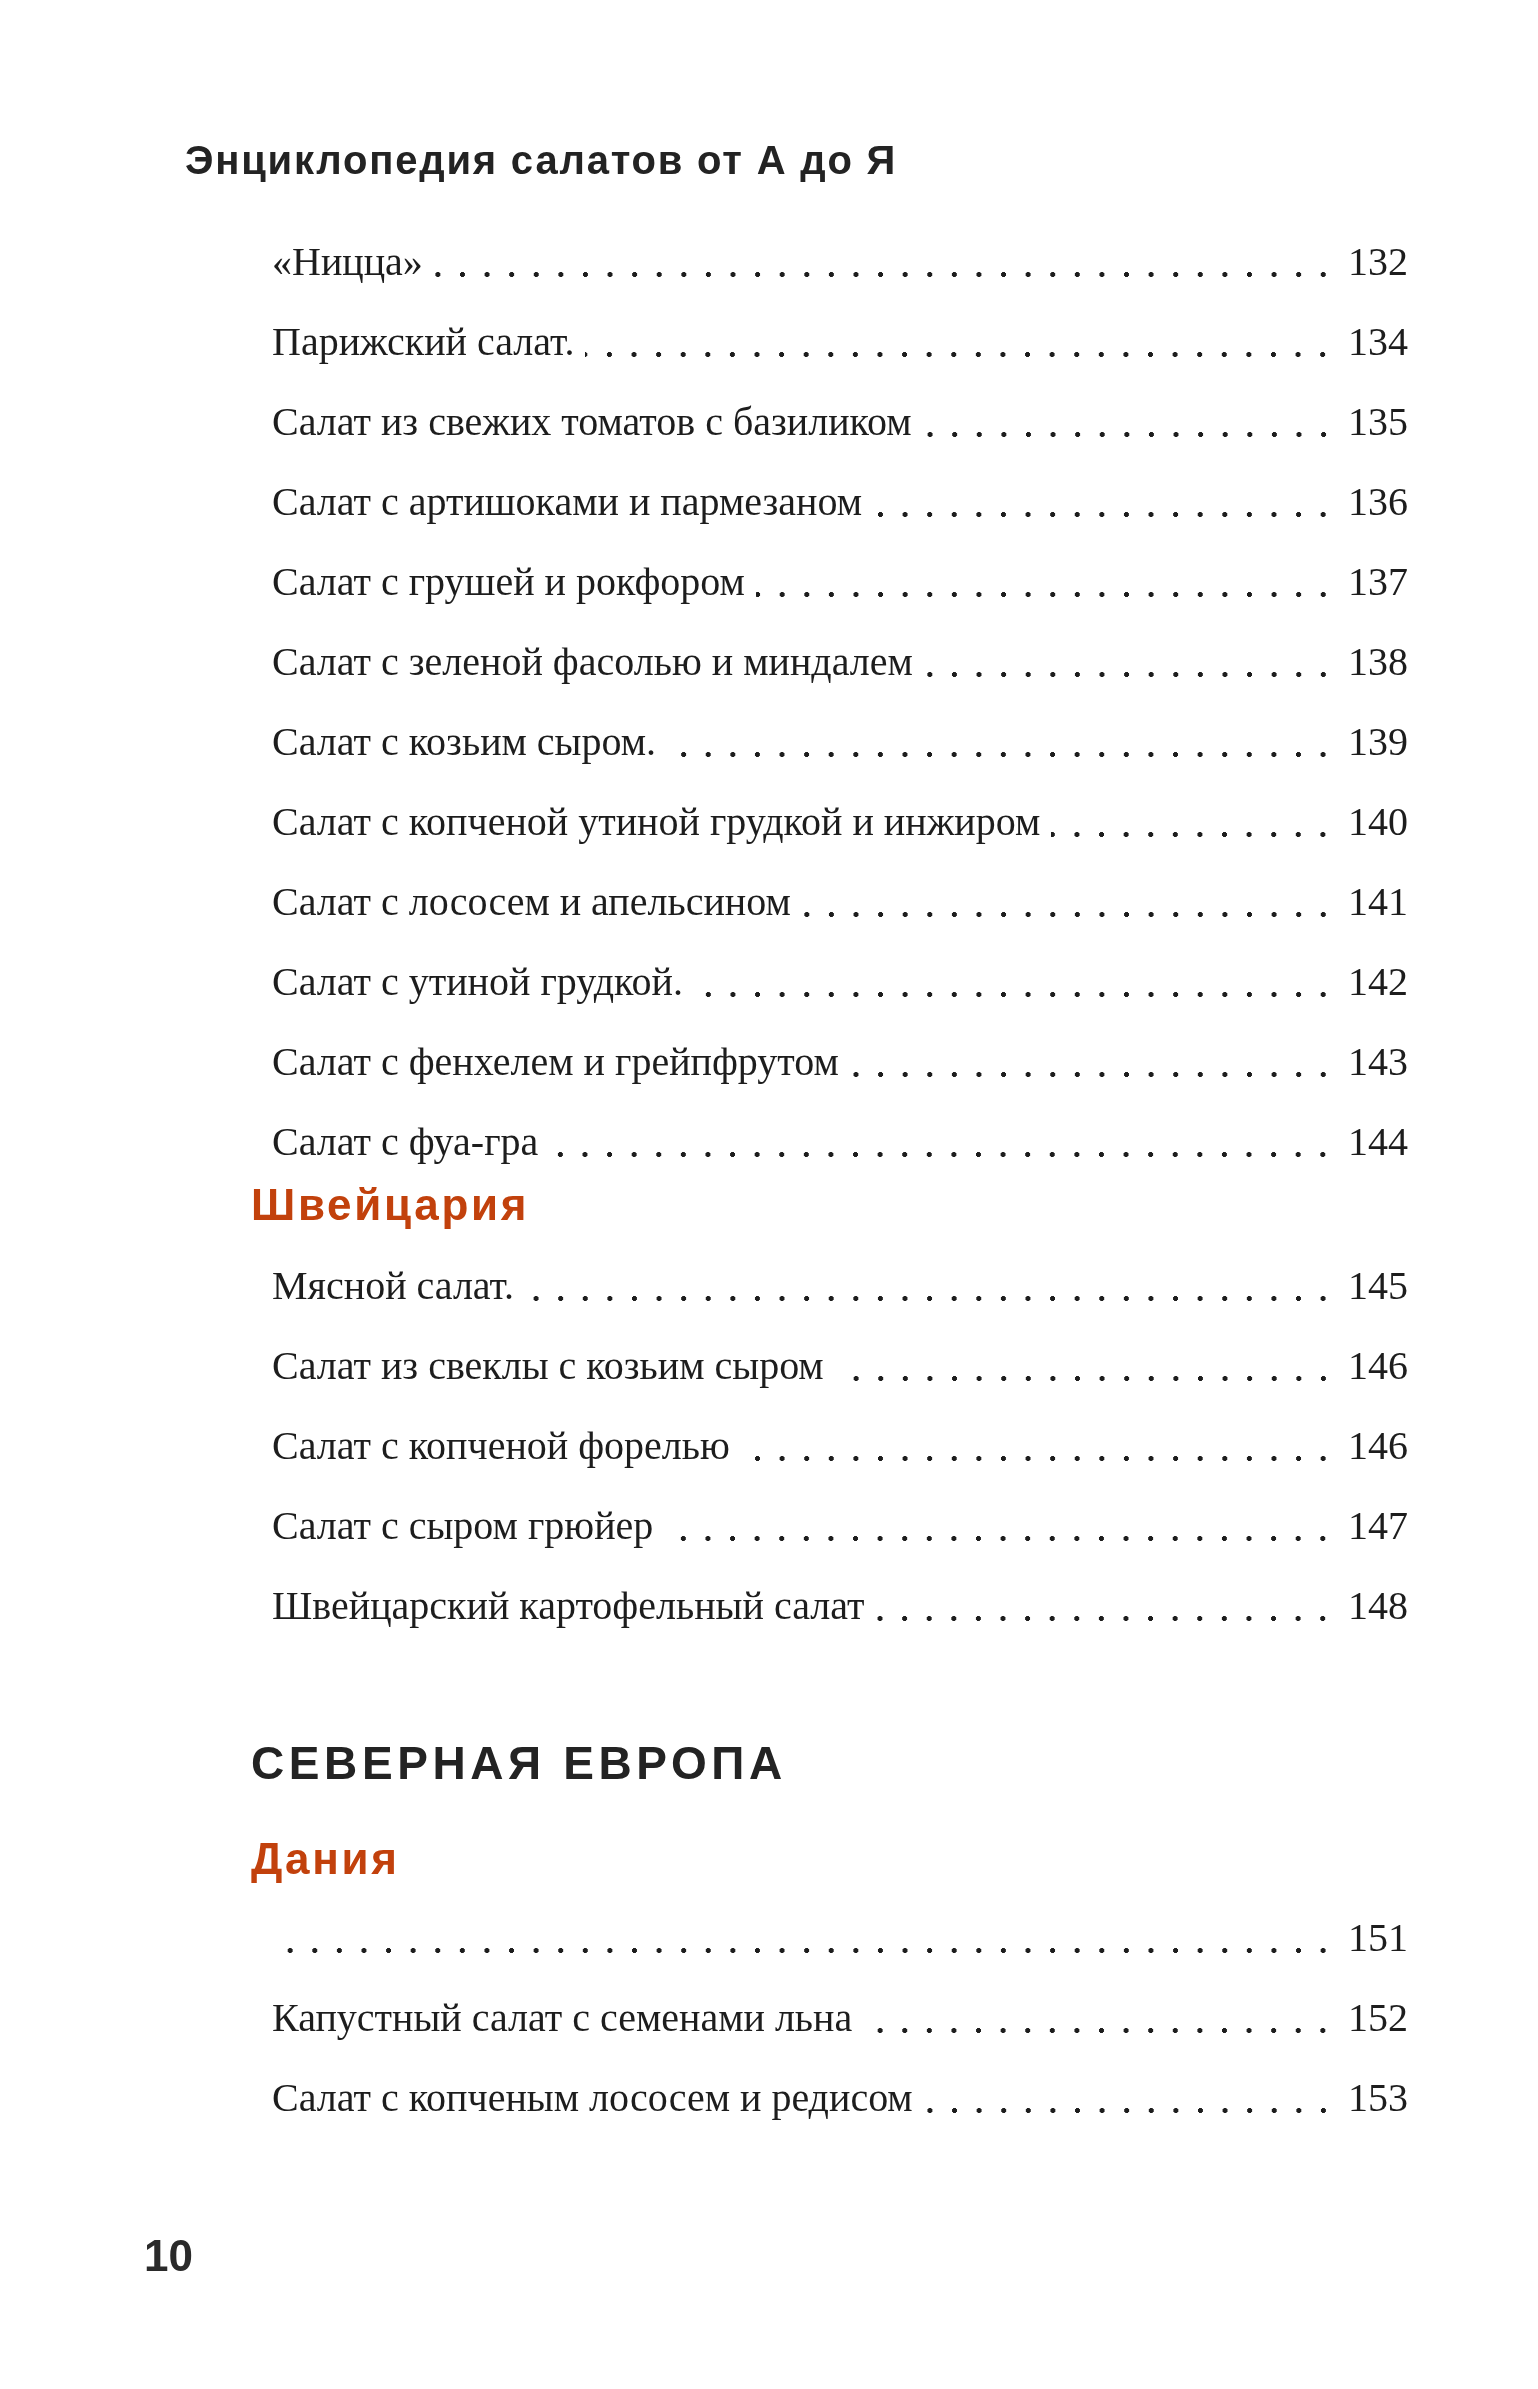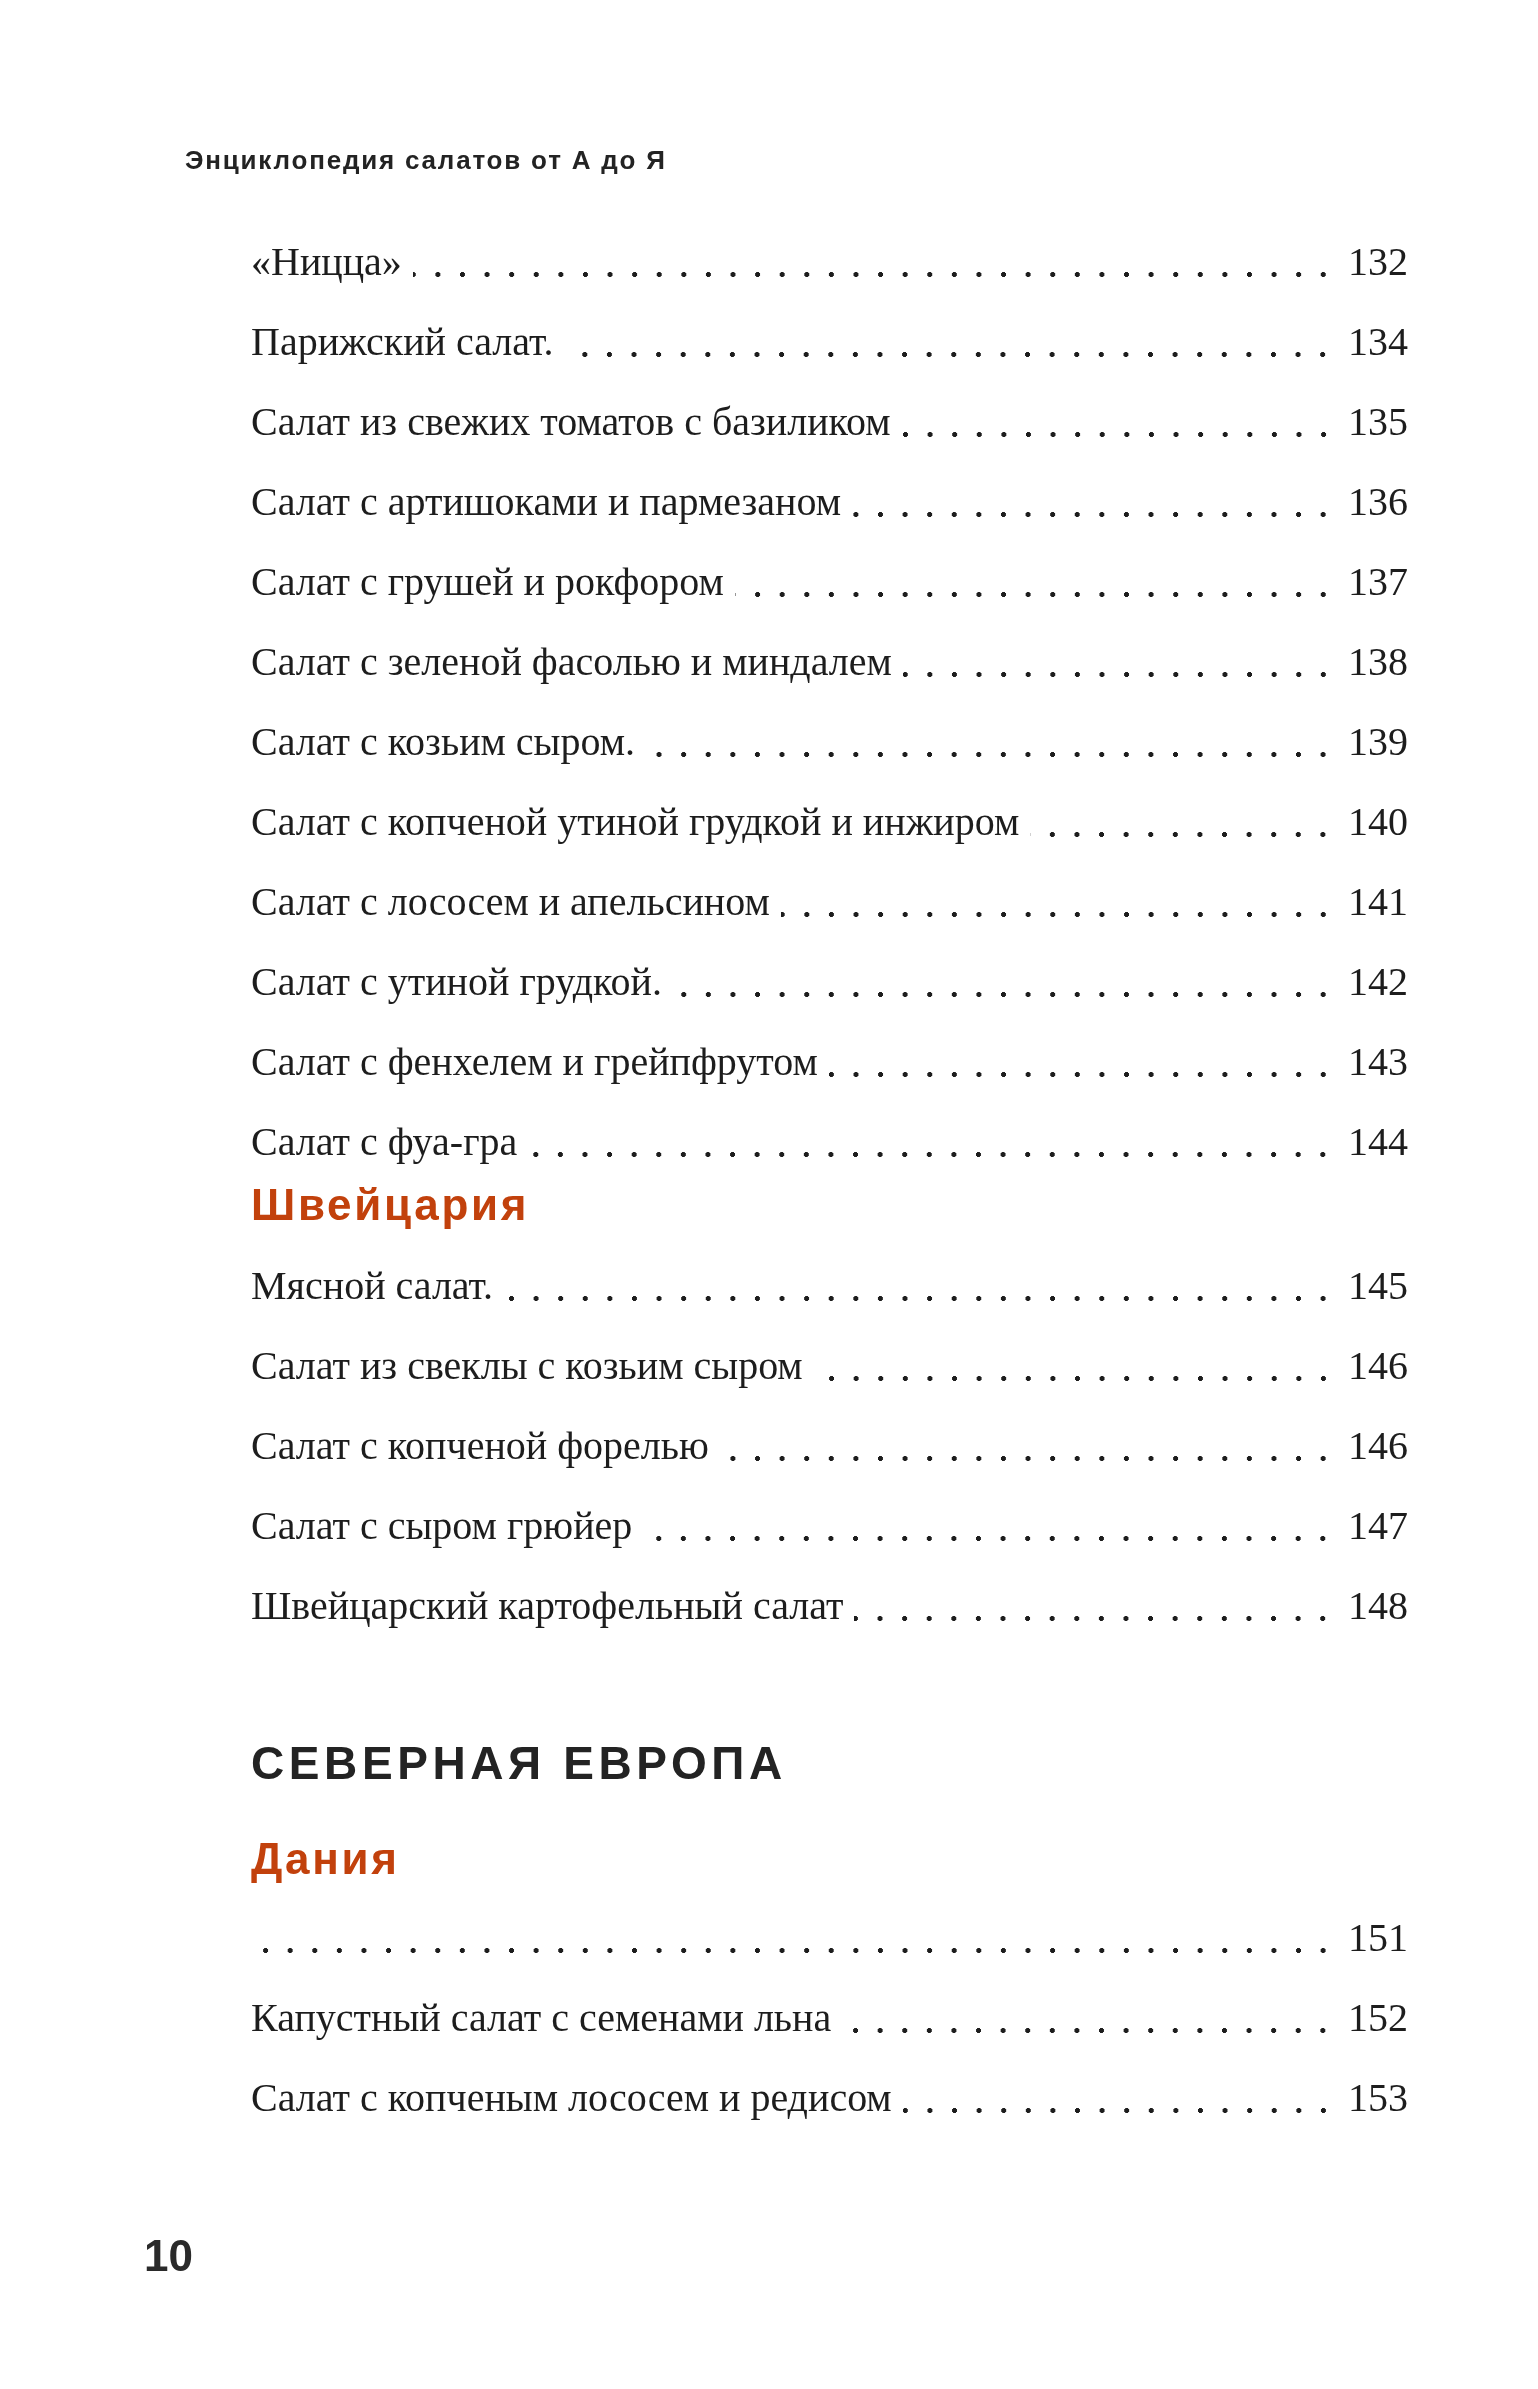--- a/index.html
+++ b/index.html
@@ -4,30 +4,30 @@
 <style>
   html,body { margin:0; padding:0; background:#ffffff; }
   .page {
     position:relative; width:1539px; height:2389px;
     background:#ffffff; overflow:hidden;
     font-family:"Liberation Serif", serif; color:#1d1d1d;
   }
   .running-header {
     position:absolute; left:185px; top:137px;
     font-family:"Liberation Sans", sans-serif; font-weight:700;
-    font-size:26px; line-height:47px; letter-spacing:1.8px; color:#232323;
+    font-size:40px; line-height:47px; letter-spacing:1.8px; color:#232323;
     white-space:nowrap;
   }
   .toc-block { position:absolute; left:251px; right:131px; }
   #block-france   { top:222px; }
   #block-swiss    { top:1246px; }
   #block-denmark  { top:1898px; }
   .toc-row {
     display:flex; height:80px; line-height:80px;
-    font-size:40px; white-space:nowrap; color:#1d1d1d;
+    font-size:40px; white-space:nowrap; color:#1d1d1d;margin-left:21px;
   }
   .toc-row .t { flex:0 0 auto; }
   .toc-row .lead {
     flex:1 1 auto; margin:0 9px 0 11px;
     background-image: radial-gradient(circle, #1d1d1d 2.3px, rgba(0,0,0,0) 2.8px);
     background-size:24.6px 7.3px; background-repeat:repeat-x;
     background-position: right 3.6px bottom 24px;
   }
   .toc-row .p { flex:0 0 auto; }
   .subheading {

